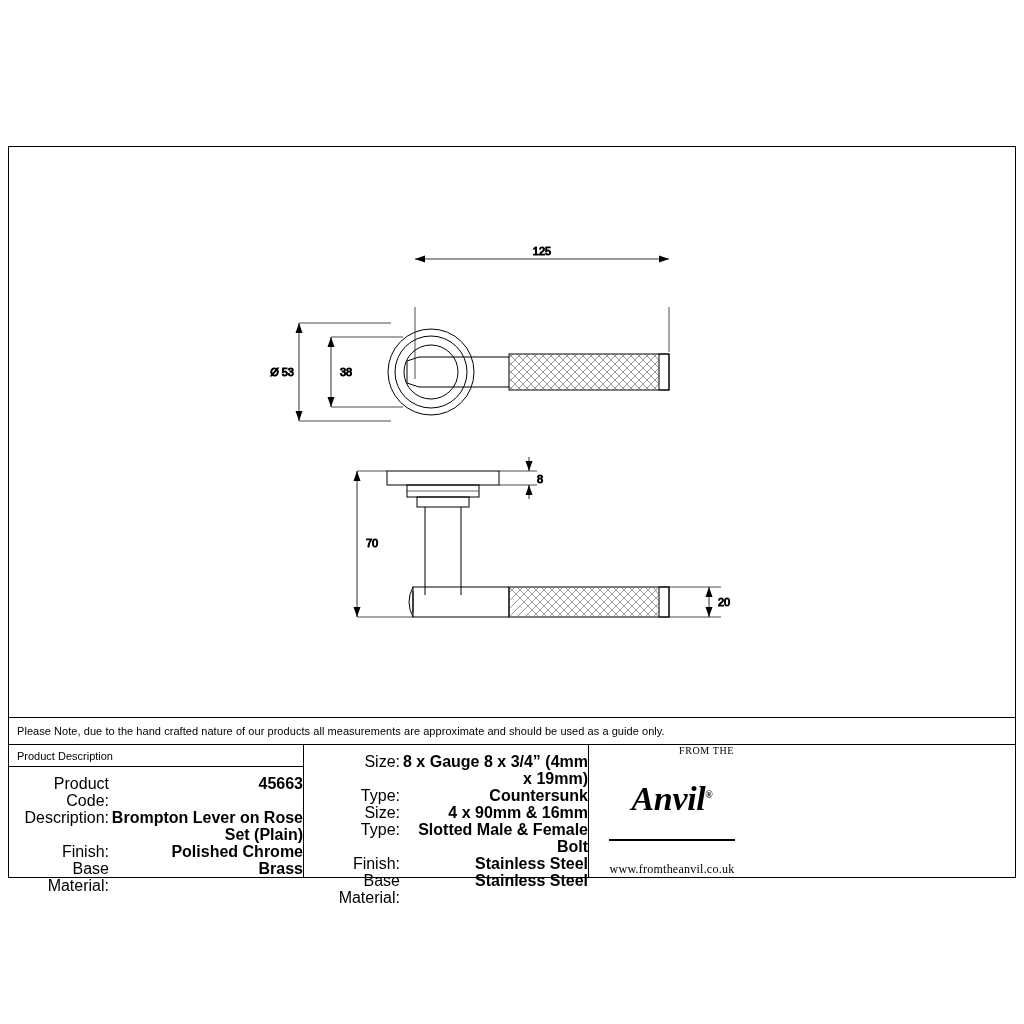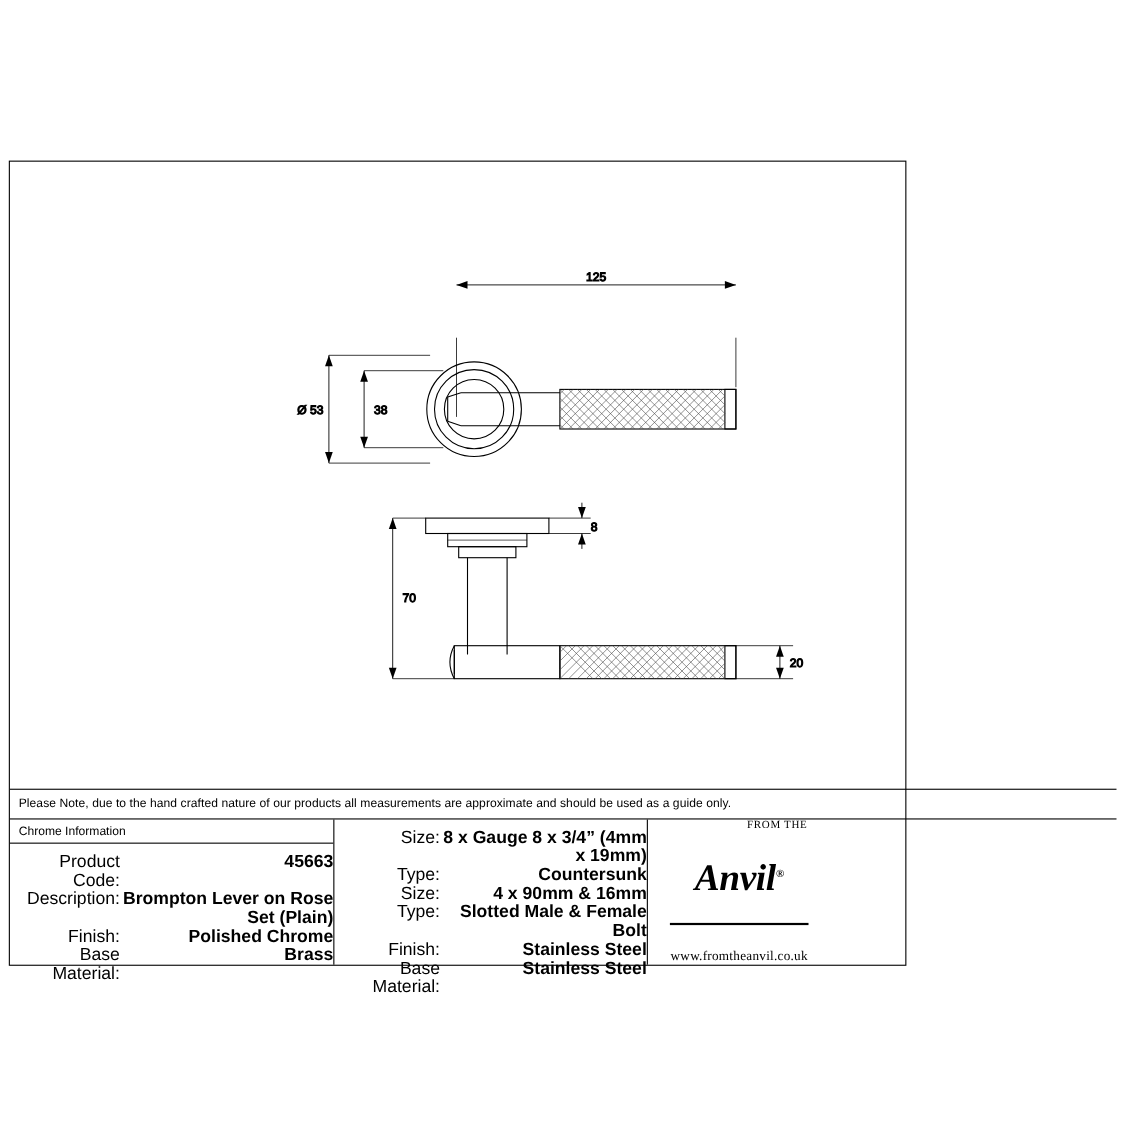--- a/index.html
+++ b/index.html
@@ -12,21 +12,21 @@
     height: 1024px;
     font-family: "Liberation Sans", sans-serif;
     color: #000000;
     position: relative;
     overflow: hidden;
   }
   .sheet {
     position: absolute;
     left: 8px;
     top: 146px;
-    width: 816px;
+    width: 1008px;
     height: 732px;
     border: 1px solid #000;
     box-sizing: border-box;
   }
   
   .drawing {
     position: absolute;
     left: 0;
     top: 0;
     width: 1006px;
@@ -314,21 +314,21 @@
     </svg>
   </div>
 
   <div class="note-row">
     <div class="note-text">Please Note, due to the hand crafted nature of our products all measurements are approximate and should be used as a guide only.</div>
   </div>
 
   <div class="info-row">
 
     <div class="col product">
-      <div class="col-header">Chrome Information</div>
+      <div class="col-header">Product Description</div>
       <div class="col-body">
         <div class="kv">
           <div class="k">Product Code:</div>
           <div class="v">45663</div>
         </div>
         <div class="kv">
           <div class="k">Description:</div>
           <div class="v">Brompton Lever on Rose Set (Plain)</div>
         </div>
         <div class="kv">

